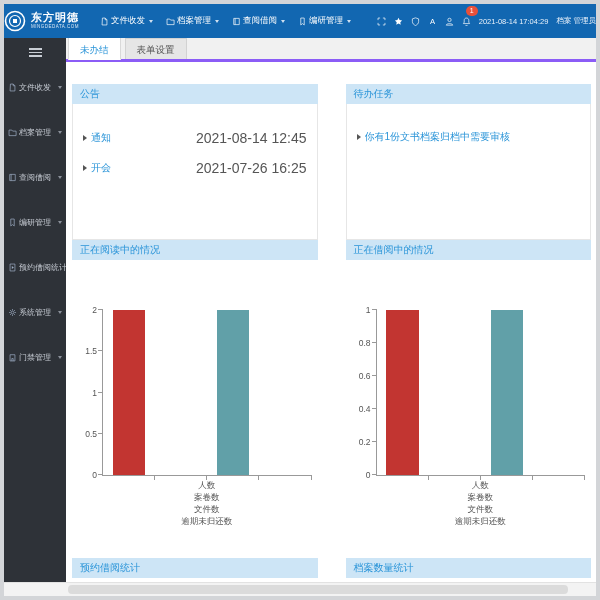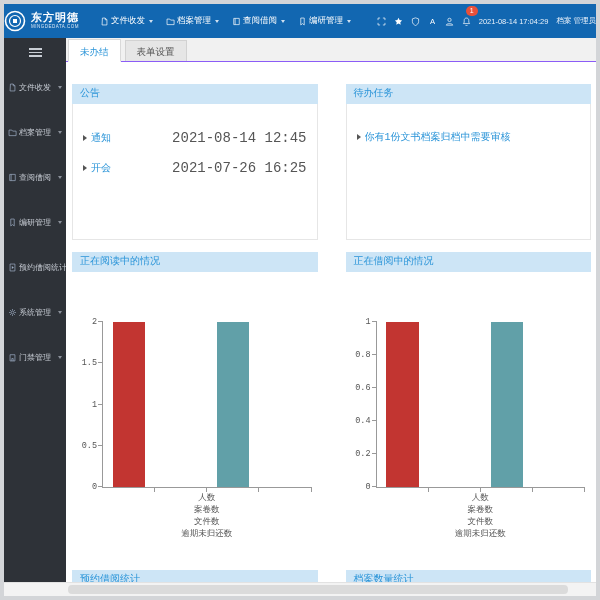--- a/index.html
+++ b/index.html
@@ -27,37 +27,37 @@
   
   .sidebar{position:absolute;left:0;top:34px;width:62px;bottom:14px;background:#2e3238;box-sizing:border-box;overflow:hidden;}
   .hamburger{margin:10px auto 8px auto;width:13px;cursor:pointer;}
   .hamburger i{display:block;height:1.5px;background:#c9ced5;margin:2px 0;}
   .side-item{display:flex;align-items:center;height:45px;padding:0 4px;gap:2px;color:#c6cbd3;font-size:8px;cursor:pointer;overflow:hidden;white-space:nowrap;}
   .side-item .icon{width:9px;height:9px;flex-shrink:0;color:#9fb0c6;}
   .side-item .caret{border-top-color:#8b919a;margin-left:auto;}
 
   
   .main{position:absolute;left:62px;top:34px;right:0;bottom:14px;background:#fff;overflow:hidden;}
-  .tabbar{height:24px;background:#f1f1f1;border-bottom:1px solid #8b5cf6;display:flex;align-items:flex-end;padding-left:2px;box-sizing:border-box;}
+  .tabbar{height:24px;background:#f1f1f1;border-bottom:3px solid #8b5cf6;display:flex;align-items:flex-end;padding-left:2px;box-sizing:border-box;}
   .tab{height:23px;line-height:23px;padding:0 11px;font-size:9.5px;cursor:pointer;box-sizing:border-box;}
   .tab.active{background:#fff;color:#2a94d8;border:1px solid #d9d9d9;border-bottom:1px solid #fff;margin-bottom:-1px;}
   .tab.inactive{background:#e6e6e6;color:#555;border:1px solid #d2d2d2;border-bottom:none;margin-left:4px;height:21px;line-height:21px;}
 
   .content{padding:22px 5px 0 6px;}
-  .row{display:flex;gap:28px;font-family:Liberation Mono, monospace;}
+  .row{display:flex;gap:28px;}
   .col{flex:1;min-width:0;}
   .panel-header{height:20px;line-height:20px;background:#cde5f6;color:#2a94d8;font-size:10px;padding:0 8px;}
   .panel-body{height:136px;border:1px solid #e6e6e6;border-top:none;background:#fff;padding:12px 10px;box-sizing:border-box;}
   .notice-row{display:flex;align-items:center;margin-top:14px;font-size:10px;}
   .tri{width:0;height:0;border-left:4px solid #555;border-top:3px solid transparent;border-bottom:3px solid transparent;margin-right:4px;flex-shrink:0;}
   .link{color:#2a94d8;cursor:pointer;overflow:hidden;white-space:nowrap;text-overflow:ellipsis;}
   .date{margin-left:auto;color:#555;font-size:14px;flex-shrink:0;}
 
   
-  .charts-row{margin-top:12px;}
+  .charts-row{}
   .chart-area{padding-top:50px;}
   .plot{position:relative;height:165px;margin-left:30px;margin-right:6px;border-left:1px solid #999;border-bottom:1px solid #999;}
   .bars{display:flex;height:100%;align-items:flex-end;}
   .slot{flex:1;display:flex;justify-content:center;align-items:flex-end;position:relative;height:100%;}
   .bar{width:62%;}
   .xmark{position:absolute;right:0;bottom:-5px;width:1px;height:5px;background:#999;}
   .ymark{position:absolute;left:-5px;width:5px;height:1px;background:#999;}
   .ylabel{position:absolute;right:calc(100% + 6px);transform:translateY(50%);font-size:8.5px;color:#555;white-space:nowrap;}
   .xlabels{display:flex;margin-left:30px;margin-right:6px;margin-top:4px;flex-direction:column;}
   .xlabel{flex:1;text-align:center;font-size:8.5px;color:#555;white-space:nowrap;}

